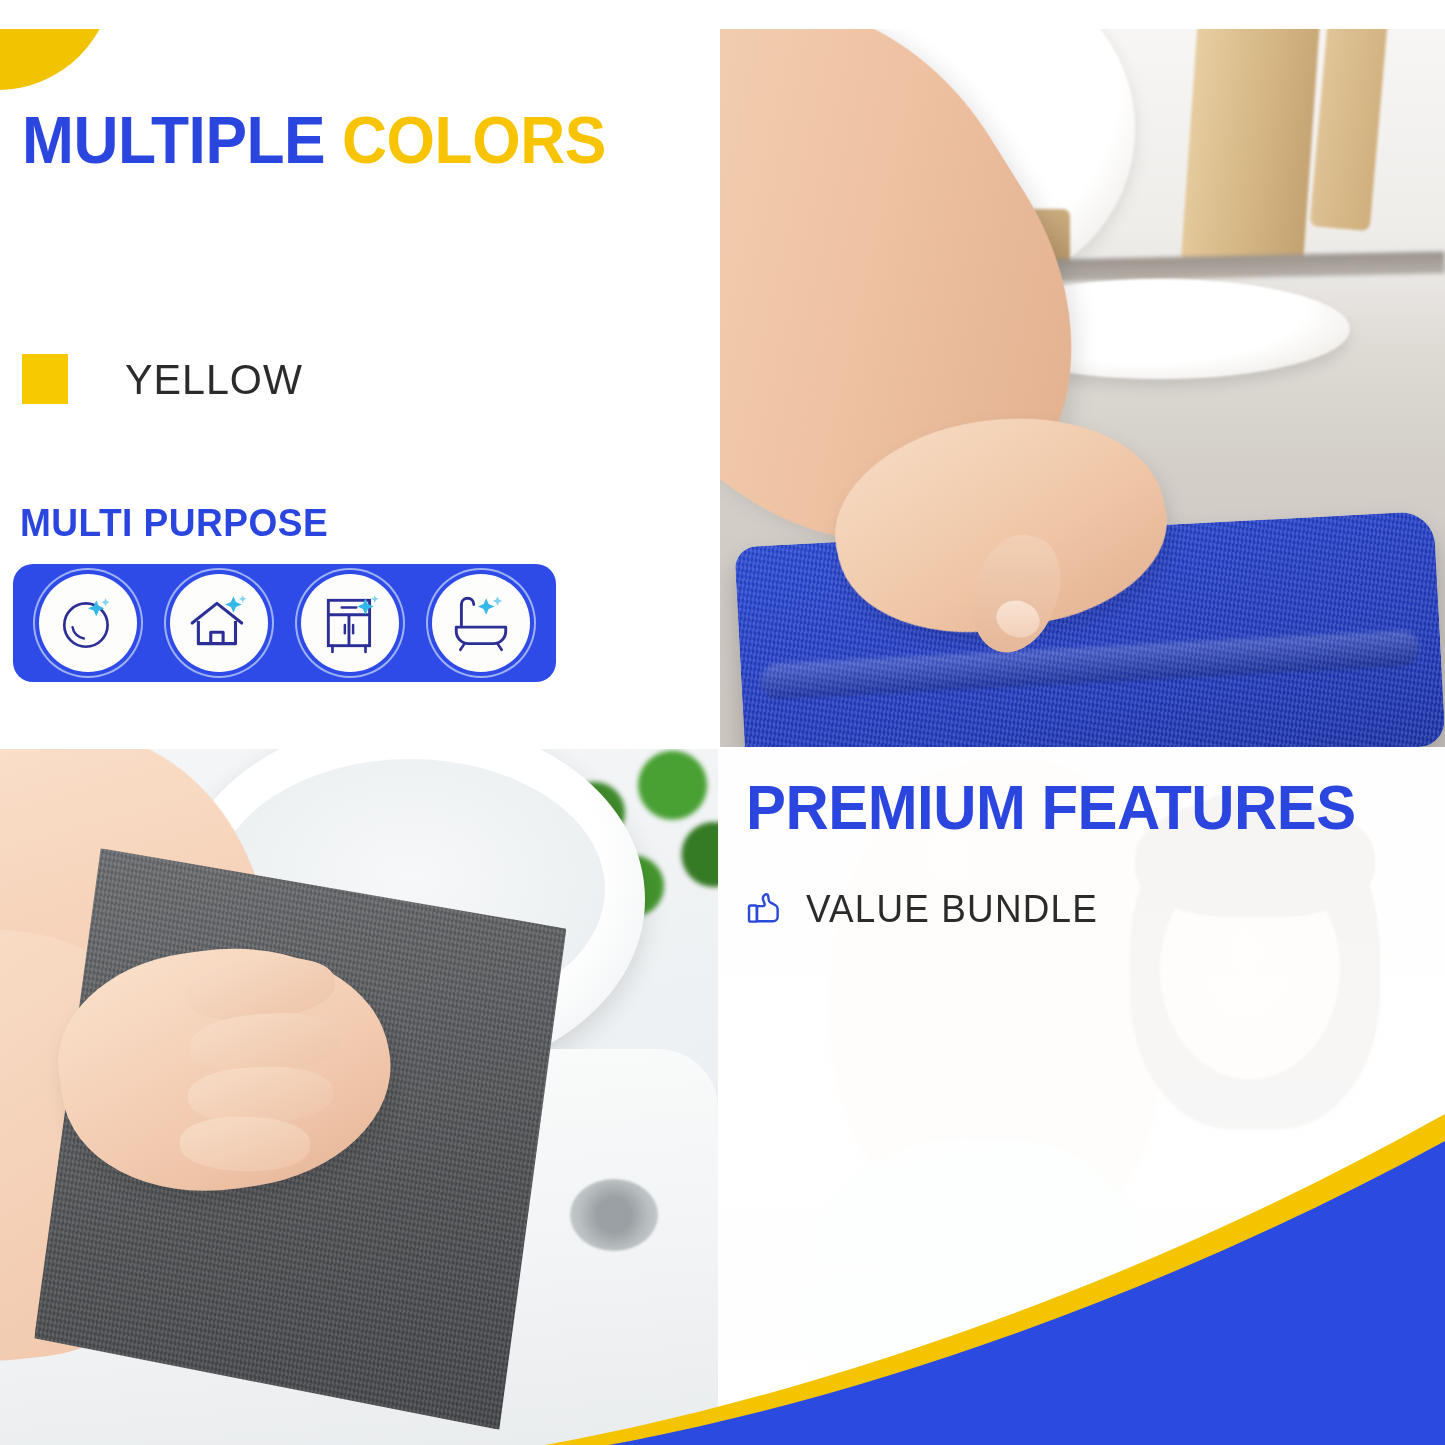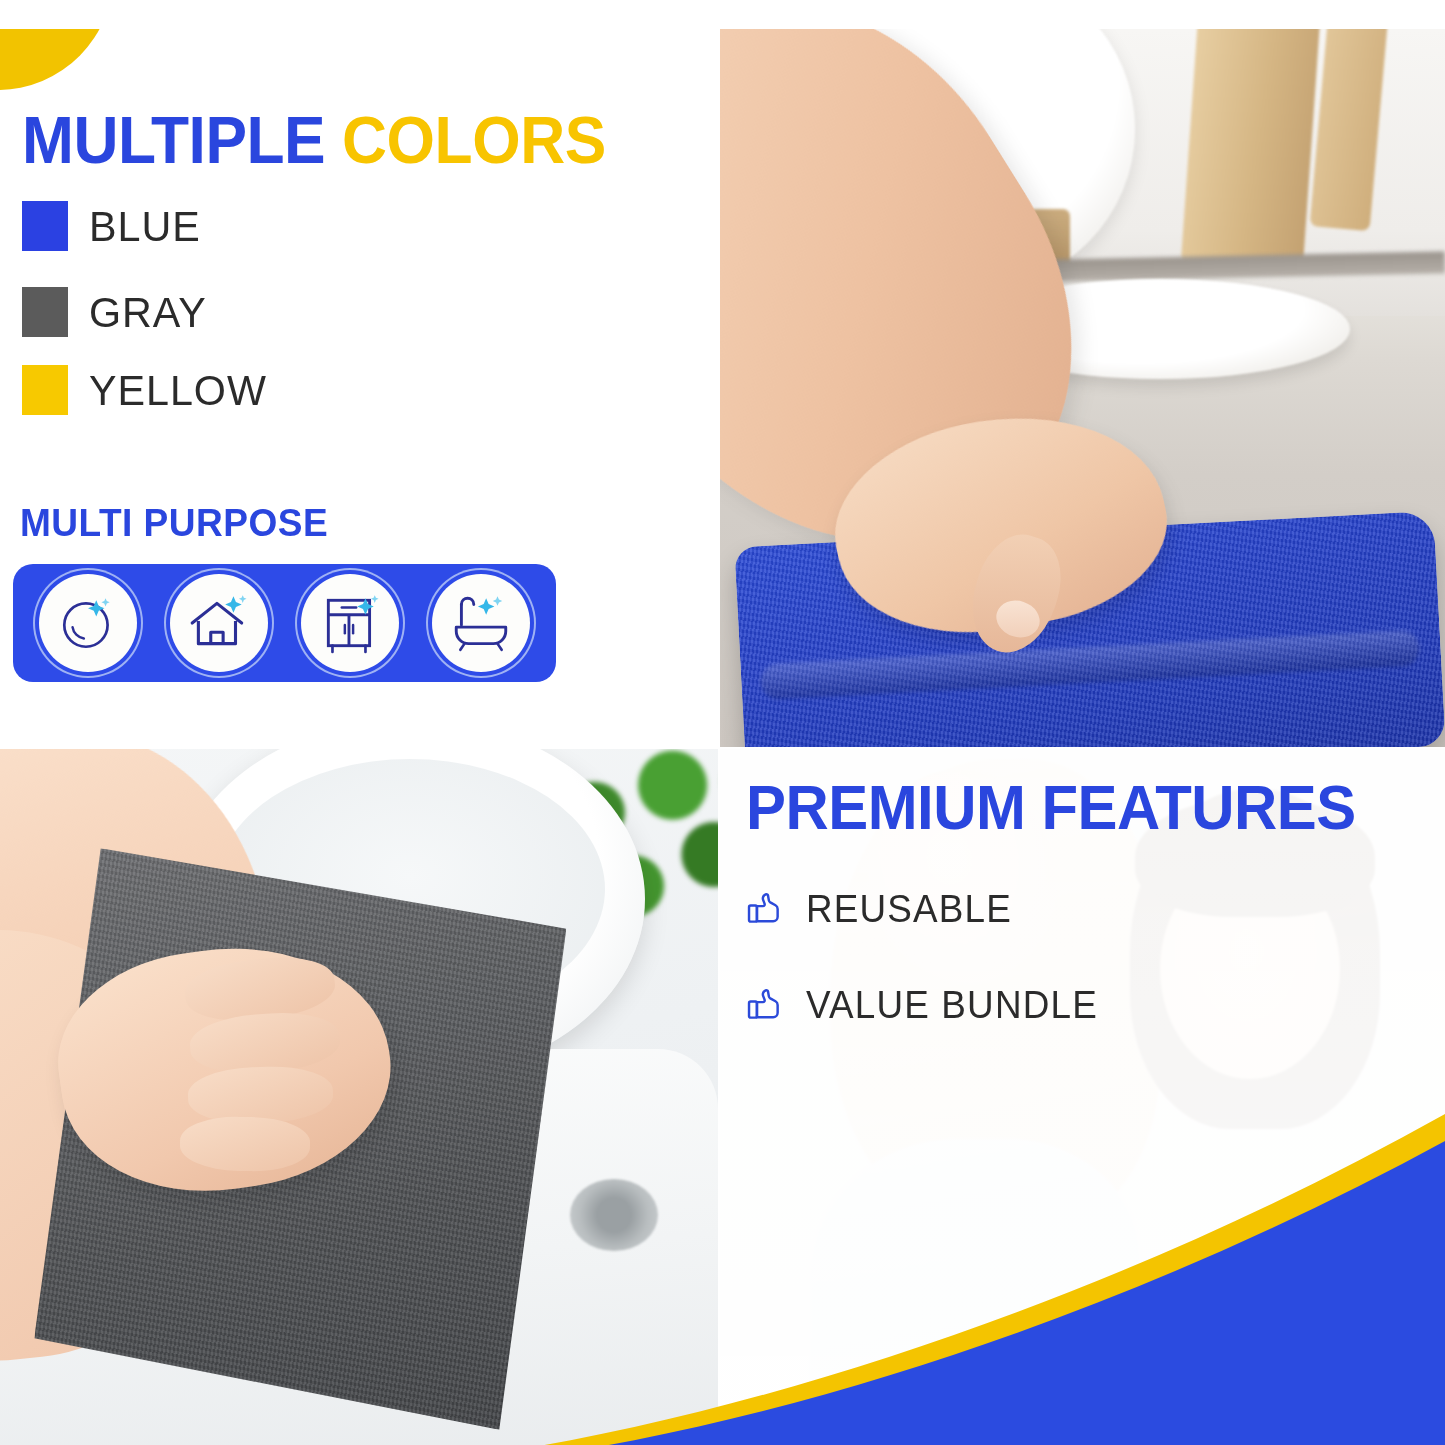--- a/index.html
+++ b/index.html
@@ -26,21 +26,21 @@
     font-family:"Liberation Sans",sans-serif;
     font-weight:bold;font-size:67px;letter-spacing:-0.5px;
     transform:scaleX(0.93);transform-origin:left top;
   }
   .title-colors .w1{color:#2A46DE;}
   .title-colors .w2{color:#F8C400;}
 
   .swatch-row{position:absolute;display:flex;align-items:center;left:22px;}
   .swatch-row.r1{top:172px;}
   .swatch-row.r2{top:258px;}
-  .swatch-row.r3{top:336px;}
+  .swatch-row.r3{top:325px;gap:36px;}
   .swatch{width:46px;height:50px;display:block;}
   .sw-blue{background:#2B41E2;}
   .sw-gray{background:#5B5B5B;}
   .sw-yellow{background:#F7C900;}
   .swatch-label{
     margin-left:21px;font-size:43px;color:#2b2b2b;letter-spacing:1px;
     font-weight:400;font-family:"Liberation Sans",sans-serif;
     transform:scaleX(0.96);transform-origin:left center;
   }
 
@@ -198,28 +198,20 @@
 <div class="canvas">
 
   <div class="quad q-tl">
 
     <div class="corner-arc"></div>
 
     <div class="title-colors">
       <span class="w1">MULTIPLE</span><span>&nbsp;</span><span class="w2">COLORS</span>
     </div>
 
-    <div class="swatch-row r1">
-      <span class="swatch sw-blue"></span>
-      <span class="swatch-label">BLUE</span>
-    </div>
-    <div class="swatch-row r2">
-      <span class="swatch sw-gray"></span>
-      <span class="swatch-label">GRAY</span>
-    </div>
     <div class="swatch-row r3">
       <span class="swatch sw-yellow"></span>
       <span class="swatch-label">YELLOW</span>
     </div>
 
     <div class="mp-title">MULTI PURPOSE</div>
 
     <div class="mp-band">
 
       <div class="mp-circle">
@@ -320,33 +312,26 @@
       <div class="br-girl-bang"></div>
     </div>
     <div class="br-veil"></div>
     <div class="br-veil2"></div>
 
     <div class="pf-title">PREMIUM FEATURES</div>
 
     <div class="pf-list">
 
 
+
       <div class="pf-item">
         <svg class="pf-ico" viewBox="0 0 32 32">
           <path d="M9 14h4.2c.9 0 1.4-.9 1.1-1.7l-1-2.7c-.6-1.6.4-3.5 2.1-3.9.6-.1 1.2.3 1.3.9l.6 3.4c.1.6.5 1.1 1 1.4l3.6 2c.9.5 1.5 1.5 1.5 2.6v5.4c0 1.7-1.4 3.1-3.1 3.1H9z" fill="none" stroke="#2b4ad9" stroke-width="1.7" stroke-linejoin="round"></path>
           <rect x="3.5" y="13.6" width="5.5" height="11.2" rx="1.1" fill="none" stroke="#2b4ad9" stroke-width="1.7"></rect>
         </svg>
-        <span class="pf-label">REUSABLE</span>
-      </div>
-
-      <div class="pf-item">
-        <svg class="pf-ico" viewBox="0 0 32 32">
-          <path d="M9 14h4.2c.9 0 1.4-.9 1.1-1.7l-1-2.7c-.6-1.6.4-3.5 2.1-3.9.6-.1 1.2.3 1.3.9l.6 3.4c.1.6.5 1.1 1 1.4l3.6 2c.9.5 1.5 1.5 1.5 2.6v5.4c0 1.7-1.4 3.1-3.1 3.1H9z" fill="none" stroke="#2b4ad9" stroke-width="1.7" stroke-linejoin="round"></path>
-          <rect x="3.5" y="13.6" width="5.5" height="11.2" rx="1.1" fill="none" stroke="#2b4ad9" stroke-width="1.7"></rect>
-        </svg>
         <span class="pf-label">VALUE BUNDLE</span>
       </div>
     </div>
   </div>
 
   <svg class="sweep" viewBox="0 0 1445 1445">
     <path d="M1445 1445 H300 C640 1430 1080 1290 1445 1085 Z" fill="#F4C400"></path>
     <path d="M1445 1445 H360 C690 1432 1100 1300 1445 1112 Z" fill="#2B4BE0"></path>
   </svg>
 

